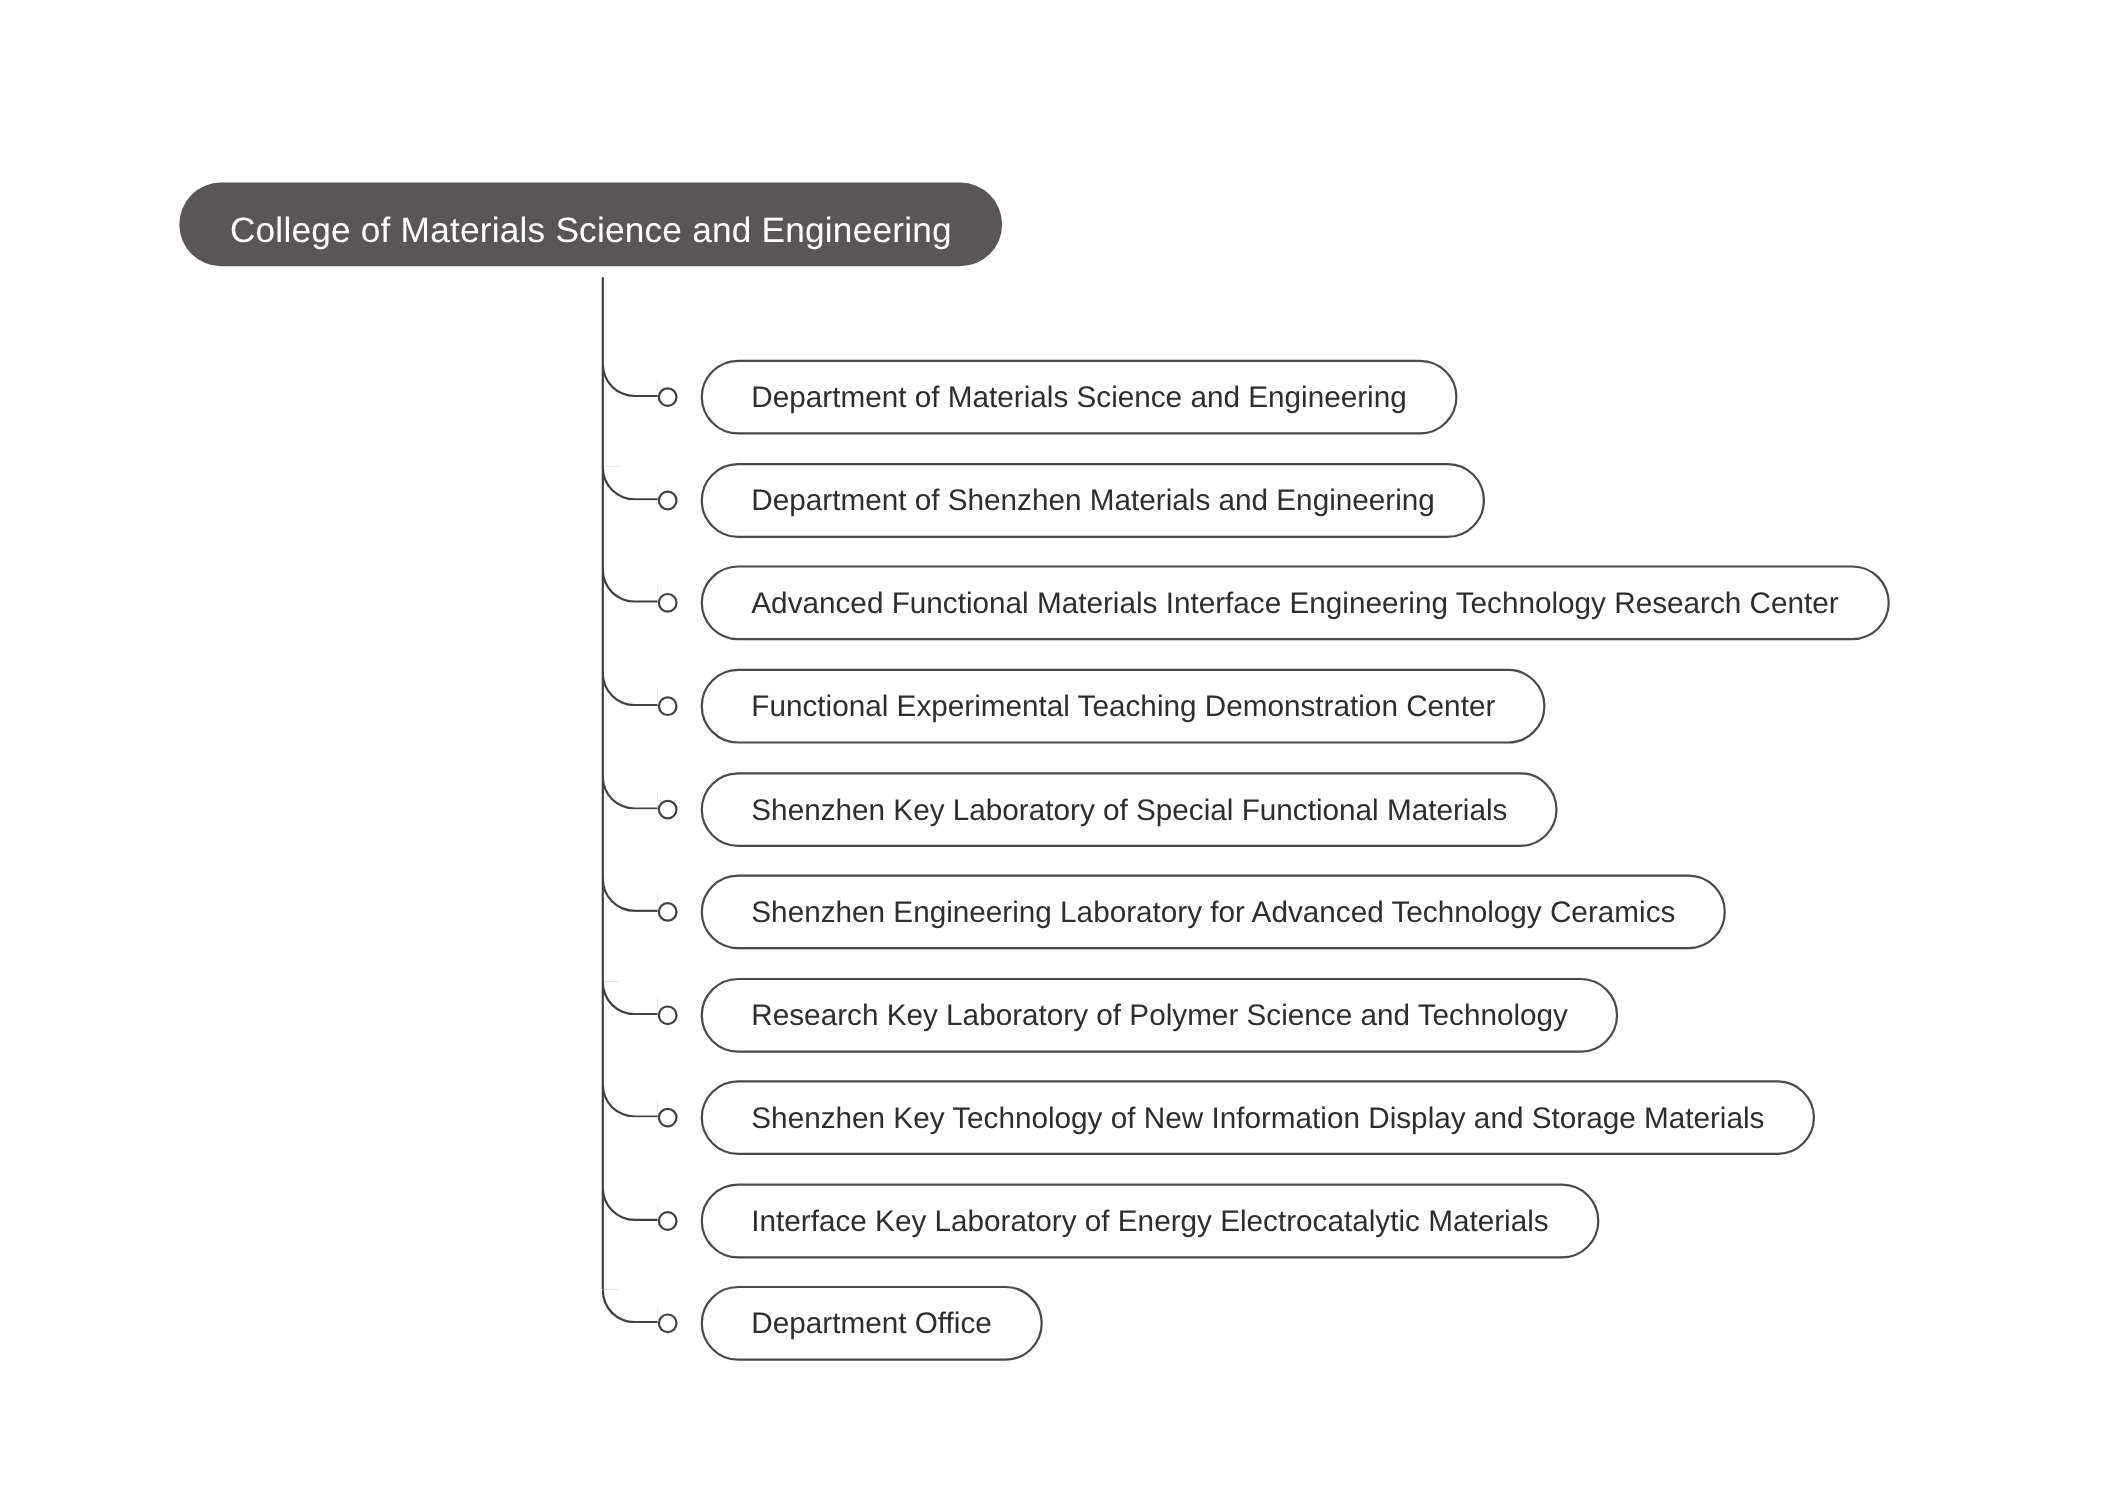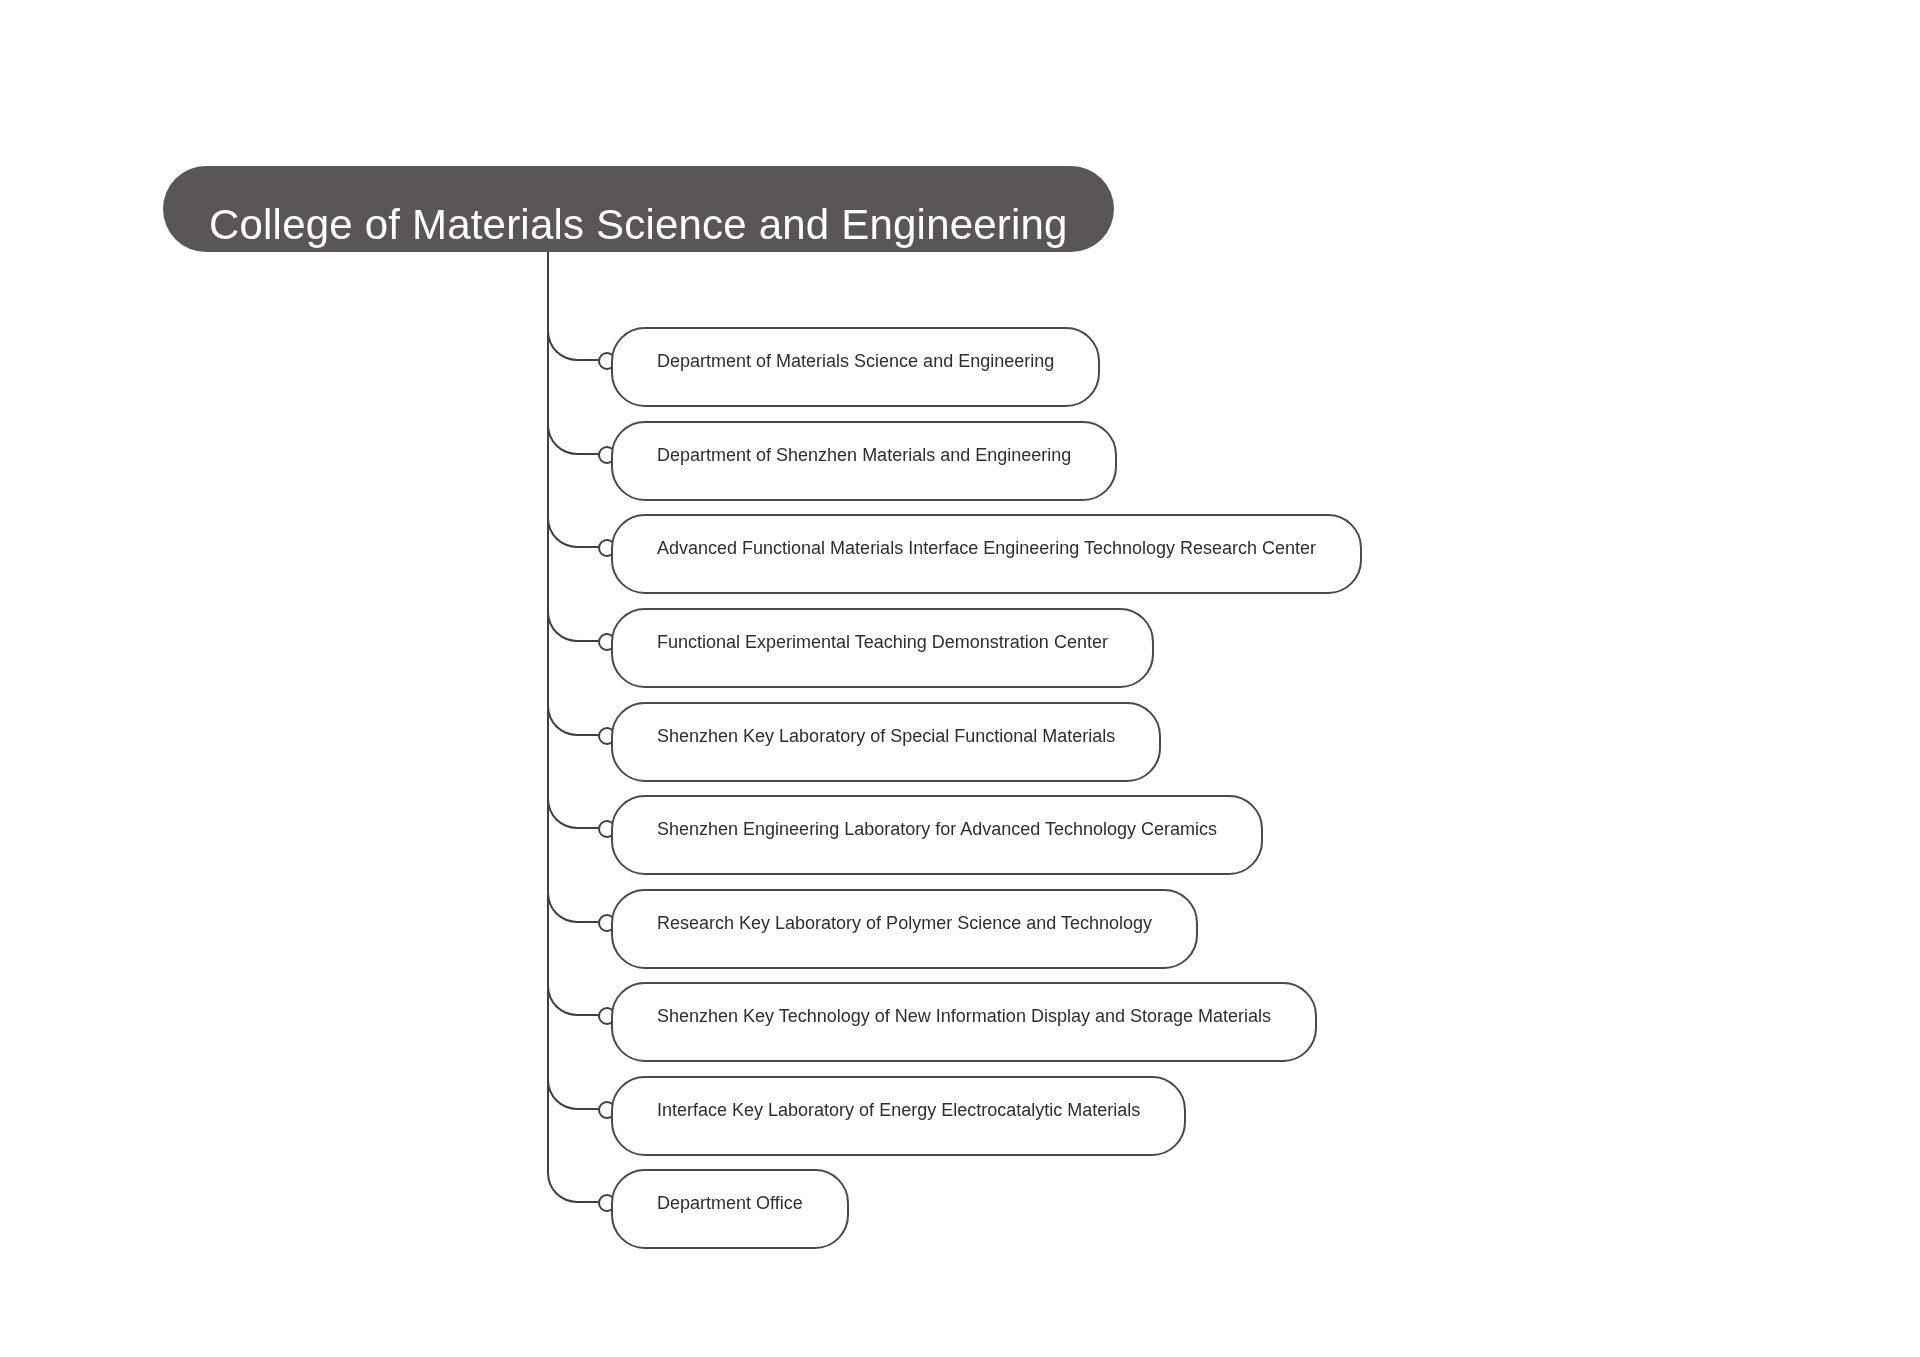--- a/index.html
+++ b/index.html
@@ -20,26 +20,26 @@
     height: 1357px;
     background: var(--bg);
     overflow: hidden;
   }
 
   
   .root-node {
     position: absolute;
     left: 163px;
     top: 166px;
-    height: 86px;
+    height: 76px;
     line-height: 86px;
-    padding: 16px 46px;
+    padding: 0 46px;
     background: var(--root-fill);
     color: var(--root-text);
-    font-size: 42px;
+    font-size: 32px;
     border-radius: 43px;
     white-space: nowrap;
     letter-spacing: 0.2px;
   }
 
   
   .trunk {
     position: absolute;
     left: 547px;
     top: 252px;
@@ -64,30 +64,30 @@
     left: 598px;
     top: calc(var(--cy) - 9px);
     width: 18px;
     height: 18px;
     border: 2px solid var(--line);
     border-radius: 50%;
     background: var(--bg);
   }
   .row .node {
     position: absolute;
-    left: 611px;
+    left: 637px;
     top: calc(var(--cy) - 34px);
-    height: 80px;
+    height: 68px;
     line-height: 64px;
     padding: 0 44px;
     border: 2px solid var(--node-border);
     border-radius: 34px;
     background: var(--bg);
     color: var(--node-text);
-    font-size: 18px;
+    font-size: 27px;
     white-space: nowrap;
   }
 </style>
 </head>
 <body>
 
 <div class="canvas">
 
   <div class="root-node">College of Materials Science and Engineering</div>
 

